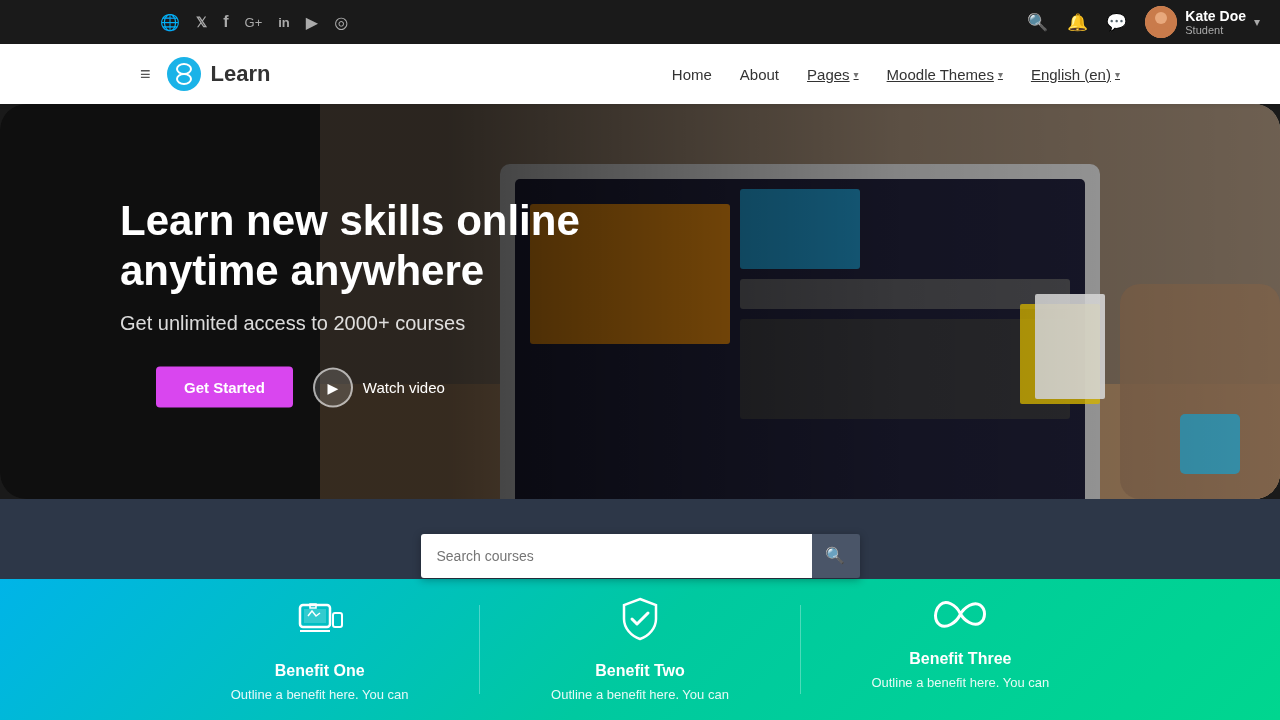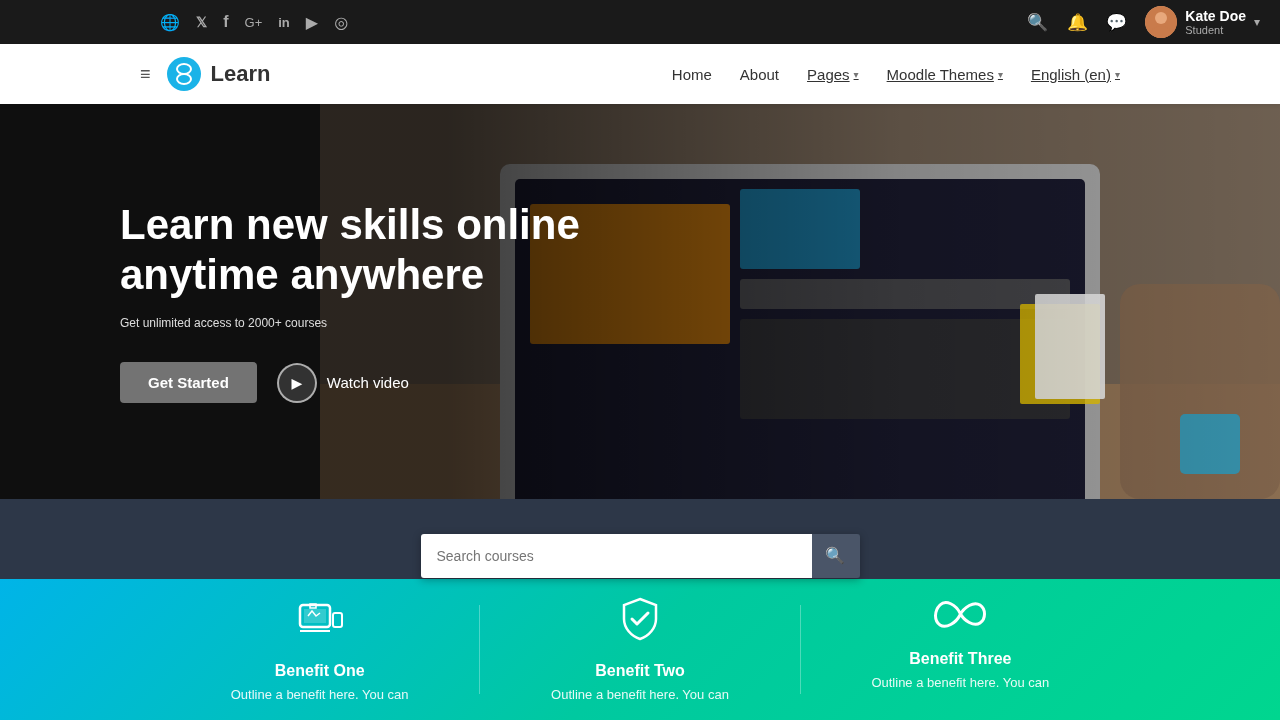--- a/index.html
+++ b/index.html
@@ -54,20 +54,21 @@
     .nav-link { color: #333; font-size: 15px; text-decoration: none; cursor: pointer; text-align: right; }
     .nav-link-dropdown { display: flex; align-items: center; gap: 4px; color: #333; font-size: 15px; cursor: pointer; text-decoration: underline; }
     .nav-link-dropdown .caret { font-size: 10px; color: #777; }
 
     
     .hero {
       position: relative;
       height: 395px;
       overflow: hidden;
       background: #2a2a2a;
+      border-radius: 26px;
     }
     .hero-bg {
       position: absolute; inset: 0;
       background: linear-gradient(to right, rgba(0,0,0,0.65) 35%, rgba(0,0,0,0.25) 70%, rgba(0,0,0,0.1) 100%);
       z-index: 2;
     }
     
     .hero-laptop-scene {
       position: absolute;
       right: 0; top: 0; bottom: 0;
@@ -92,34 +93,35 @@
       max-width: 500px;
     }
     .hero-title {
       font-size: 42px;
       font-weight: 700;
       color: #fff;
       line-height: 1.2;
       margin-bottom: 16px;
     }
     .hero-subtitle {
-      font-size: 12px;
+      font-size: 20px;
       color: rgba(255,255,255,0.85);
       margin-bottom: 32px;
     }
     .hero-actions { display: flex; align-items: center; gap: 20px; }
     .btn-get-started {
-      background: #737373;
+      background: #d946ef;
       color: #fff;
       border: none;
       padding: 12px 28px;
       border-radius: 4px;
       font-size: 15px;
       font-weight: 600;
       cursor: pointer;
+      margin-left: 36px;
     }
     .watch-video {
       display: flex; align-items: center; gap: 10px;
       color: #fff; font-size: 15px; cursor: pointer;
     }
     .play-btn {
       width: 40px; height: 40px; border-radius: 50%;
       background: rgba(255,255,255,0.15);
       border: 2px solid rgba(255,255,255,0.6);
       display: flex; align-items: center; justify-content: center;

